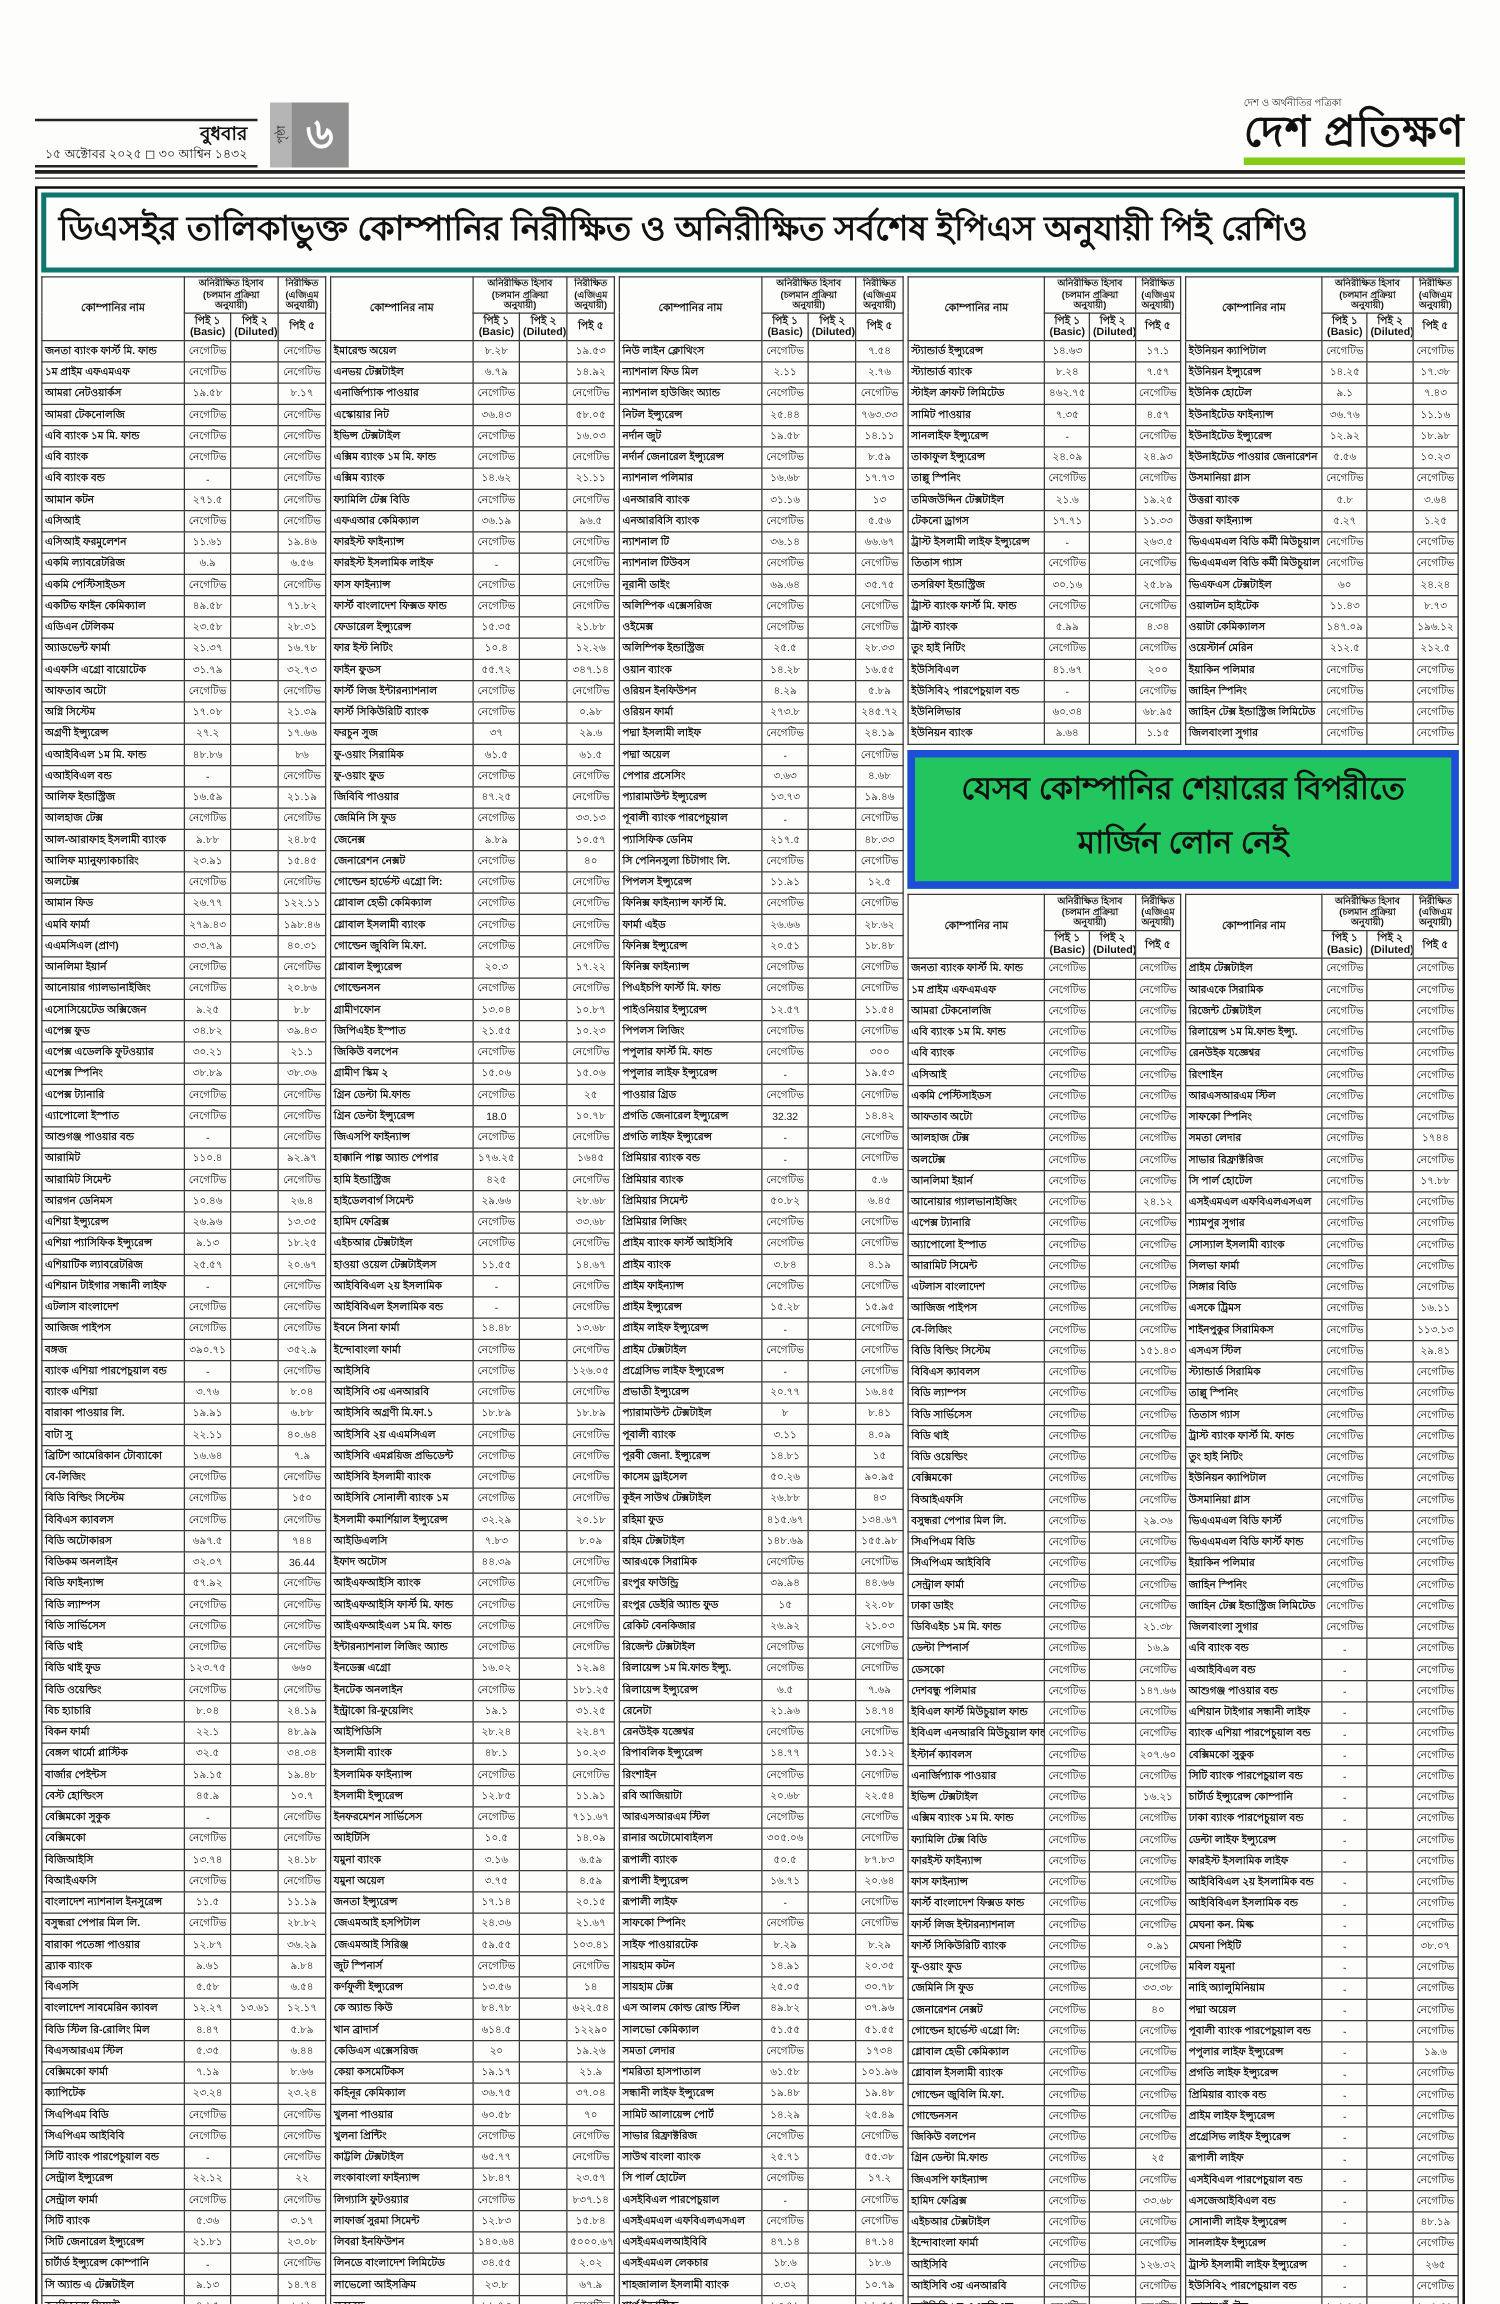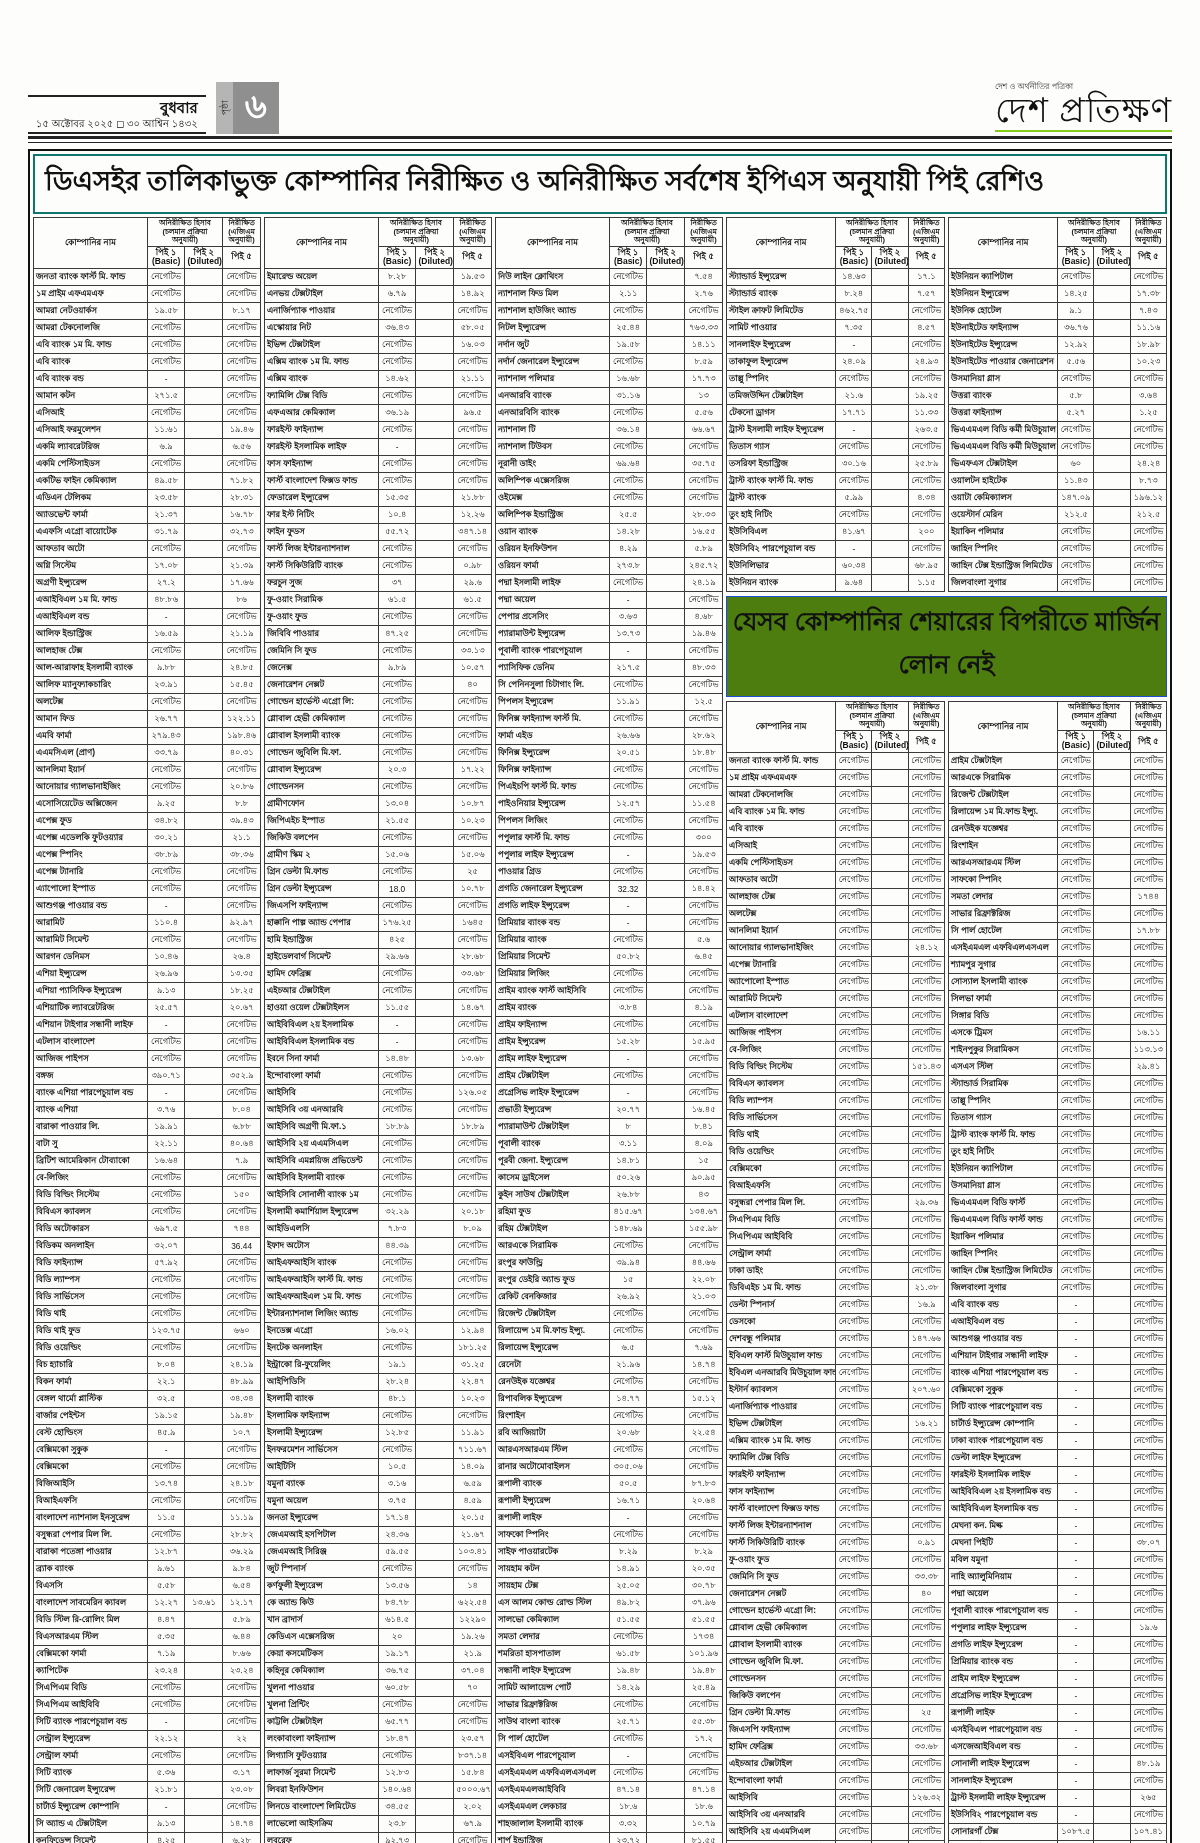--- a/index.html
+++ b/index.html
@@ -12,41 +12,41 @@
   .date-block .day{font-weight:bold;font-size:15px;}
   .date-block .date{font-size:10px;}
   .page-badge{display:flex;align-items:stretch;height:52px;margin:0 8px 0 10px;}
   .page-badge .pg-label{background:#b5b5b5;color:#222;font-size:9px;writing-mode:vertical-rl;
      transform:rotate(180deg);display:flex;align-items:center;justify-content:center;padding:2px 1px;}
   .page-badge .pg-num{background:#8f8f8f;color:#fff;font-size:34px;font-weight:bold;width:46px;
      display:flex;align-items:center;justify-content:center;}
   .head-title{flex:1;font-size:30px;font-weight:bold;padding-bottom:6px;letter-spacing:0.5px;}
   .logo-block{text-align:left;line-height:1;padding-bottom:2px;margin-top:48px;}
   .logo-block .tagline{font-size:8px;color:#333;margin-bottom:2px;}
-  .logo-block .logo{font-size:34px;font-weight:normal;letter-spacing:1px;border-bottom:2px solid #84cc16;padding-bottom:3px;}
+  .logo-block .logo{font-size:34px;font-weight:bold;letter-spacing:1px;border-bottom:6px solid #84cc16;padding-bottom:3px;}
   .rules{border-top:3px solid #222;border-bottom:1px solid #222;height:3px;margin:2px 0 6px 0;}
   
   .main-wrap{border:2px solid #111;padding:3px;}
-  .headline{border:2px solid #0f766e;font-size:27px;font-weight:bold;text-align:left;
+  .headline{border:4px solid #0f766e;font-size:27px;font-weight:bold;text-align:left;
     padding:4px 10px 7px 10px;margin-bottom:3px;white-space:nowrap;overflow:hidden;}
   
   .cols{display:flex;gap:3px;align-items:flex-start;}
   .col{flex:0 0 228px;max-width:228px;}
   .right-zone{flex:1;display:flex;flex-direction:column;gap:4px;min-width:0;}
   .right-top{display:flex;gap:3px;align-items:flex-start;}
   .right-top .col{flex:1;max-width:none;}
   table.ptable{border-collapse:collapse;width:100%;table-layout:fixed;}
   table.ptable th,table.ptable td{border:1px solid #3a3a3a;font-size:8.3px;padding:1px 2px;
      overflow:hidden;white-space:nowrap;height:11.3px;box-sizing:border-box;}
   table.ptable th{text-align:center;font-weight:bold;font-size:8.5px;white-space:normal;line-height:1.15;}
   table.ptable td.name{text-align:left;font-weight:600;}
   table.ptable td.val{text-align:center;}
   col.c-name{width:50%;} col.c-pe{width:16.6%;}
   
-  .margin-head{background:#4d7c0f;border:1px solid #1d4ed8;font-size:25px;font-weight:bold;
+  .margin-head{background:#22c55e;border:6px solid #1d4ed8;font-size:25px;font-weight:bold;
      text-align:center;padding:5px 4px 8px 4px;}
   .margin-tables{display:flex;gap:3px;align-items:flex-start;}
   .margin-tables .col{flex:1;max-width:none;}
 </style>
 </head>
 <body>
 
 <div class="sheet">
 
   <header class="masthead">

